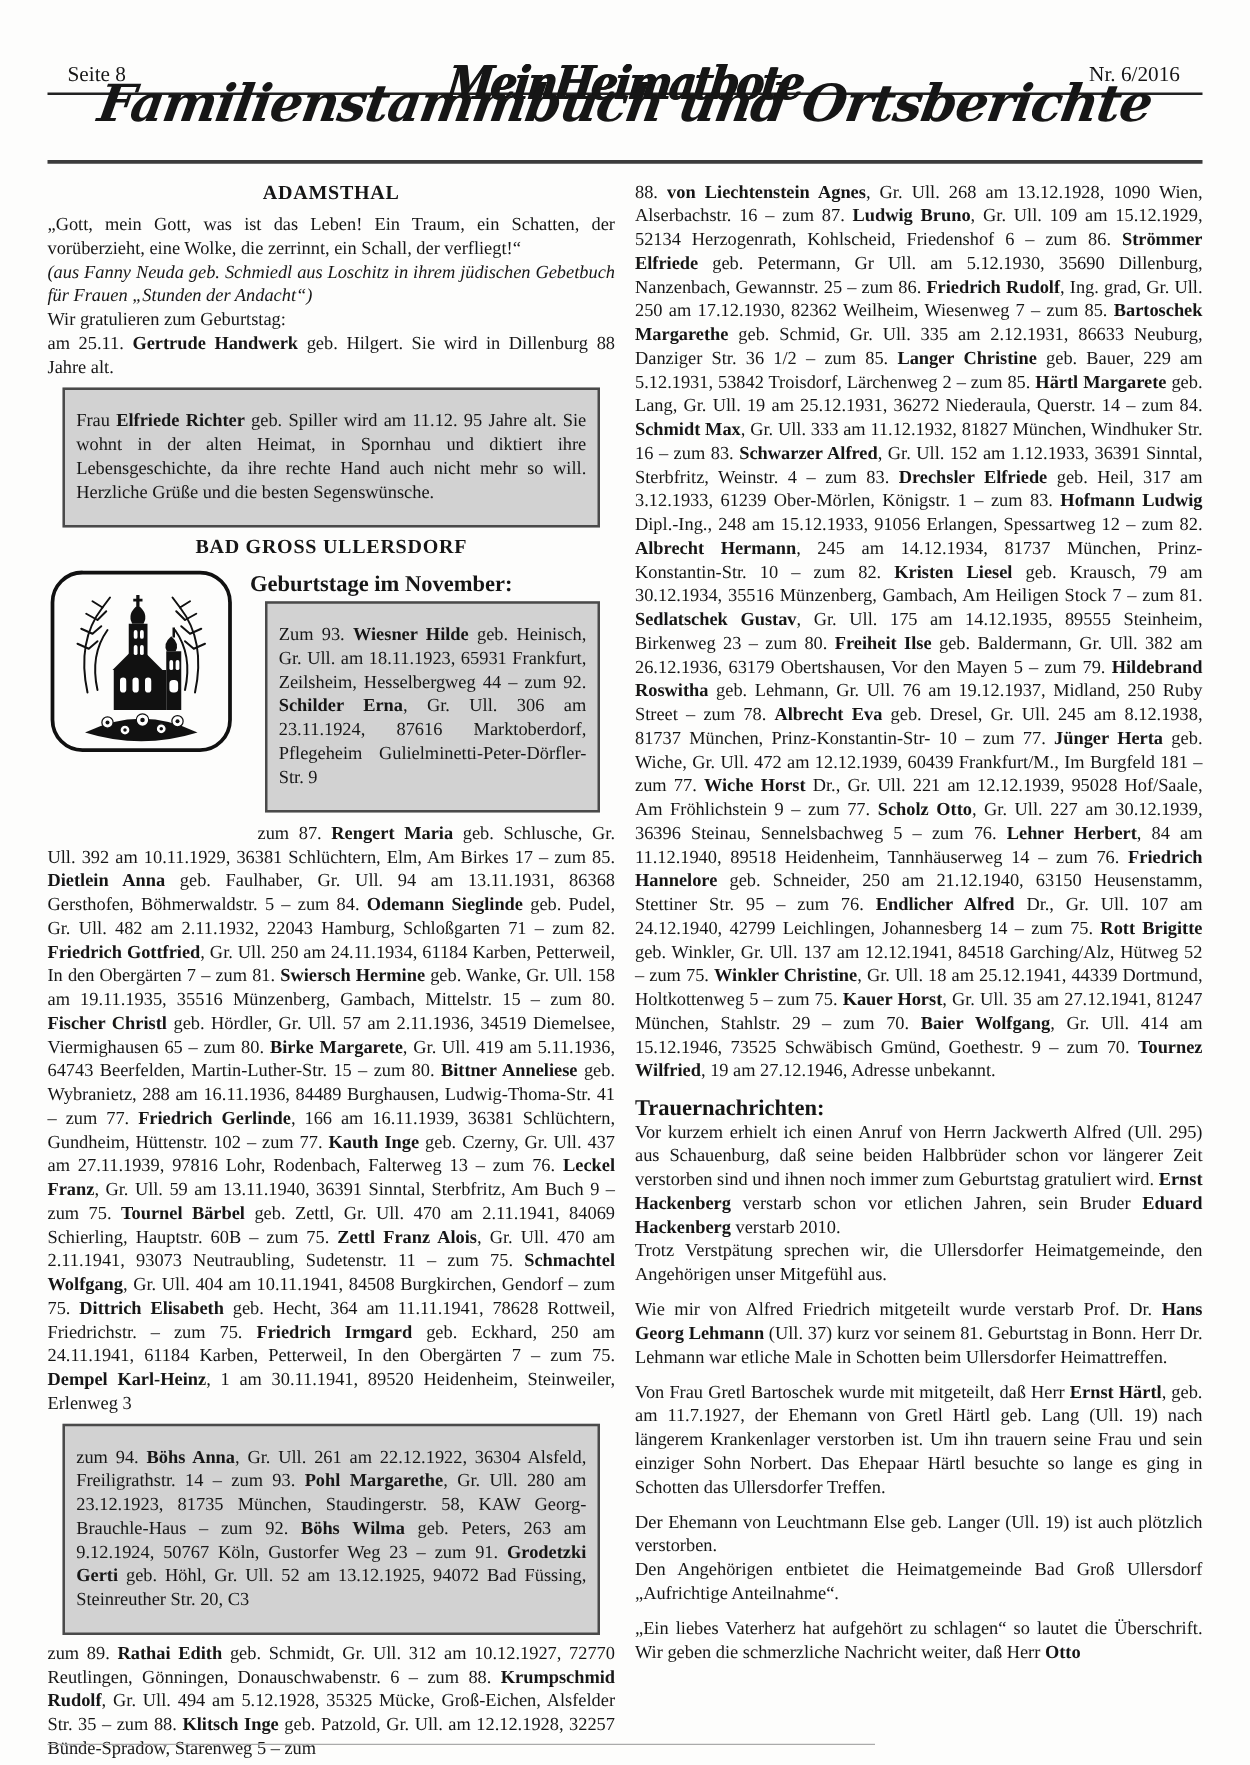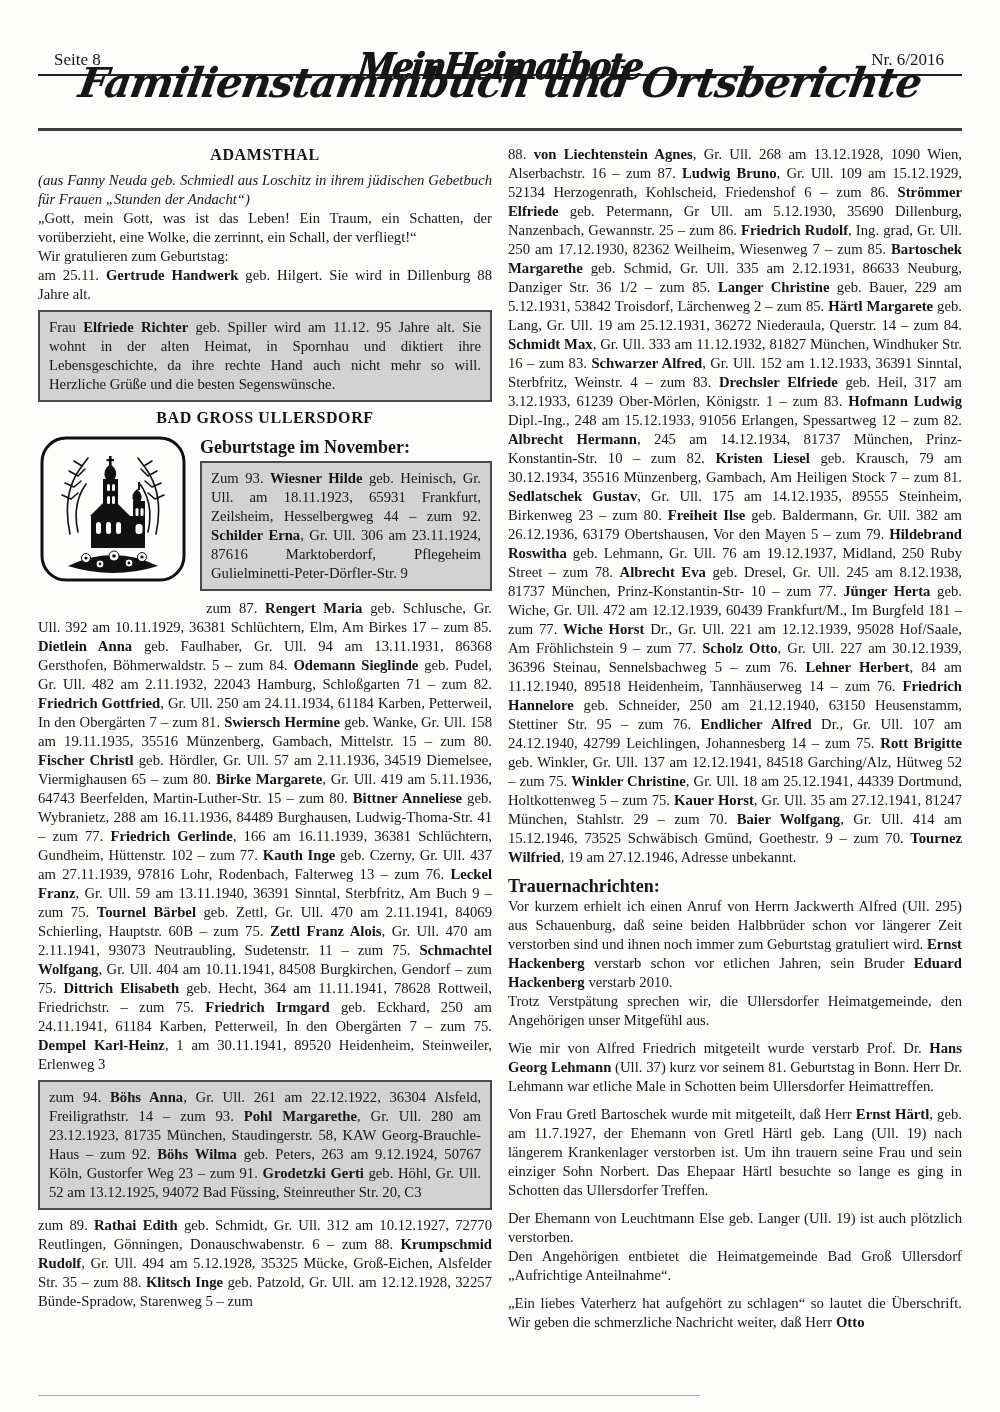--- a/index.html
+++ b/index.html
@@ -27,21 +27,21 @@
     font-size:41px;letter-spacing:-1px;transform:skewX(-9deg);
     position:absolute;left:50%;top:-2px;transform:translateX(-50%) skewX(-9deg);white-space:nowrap;
   }
   .columns{display:flex;gap:16px;margin:14px 38px 0;}
   .col{width:454px;}
   p{margin:0;}
   .just{text-align:justify;}
   .italic{font-style:italic;}
   h2{font-size:16px;text-align:center;font-weight:bold;margin:0 0 7px 0;letter-spacing:.6px;}
   h3{font-size:18px;font-weight:bold;margin:4px 0 4px 0;}
-  .graybox{background:var(--box-bg);border:2px solid var(--box-border);padding:6px 9px;margin:6px 0;}
+  .graybox{background:var(--box-bg);border:2px solid var(--box-border);padding:16px 9px;margin:6px 12px;}
   .sig{text-align:right;font-style:italic;margin:5px 8px 16px 0;}
   .uller-head{margin-top:4px;}
   .novrow{display:flex;gap:12px;align-items:flex-start;margin-bottom:2px;}
   .church{width:150px;height:150px;flex:0 0 150px;}
   .novright{flex:1;}
   .novright .graybox{margin-top:2px;}
   .indent{text-indent:168px;}
   .dez-head{margin-top:10px;margin-bottom:2px;}
   .trauer-head{margin-top:10px;margin-bottom:1px;}
   .gap{margin-top:9px;}
@@ -59,22 +59,22 @@
   </header>
 
   <div class="titlewrap">
     <span class="sectiontitle">Familienstammbuch und Ortsberichte</span>
   </div>
 
   <main class="columns">
 
     <section class="col">
       <h2>ADAMSTHAL</h2>
+      <p class="just"><span>„Gott, mein Gott, was ist das Leben! Ein Traum, ein Schatten, der vorüberzieht, eine Wolke, die zerrinnt, ein Schall, der verfliegt!“</span></p>
       <p class="just italic">(aus Fanny Neuda geb. Schmiedl aus Loschitz in ihrem jüdischen Gebetbuch für Frauen „Stunden der Andacht“)</p>
-      <p class="just"><span>„Gott, mein Gott, was ist das Leben! Ein Traum, ein Schatten, der vorüberzieht, eine Wolke, die zerrinnt, ein Schall, der verfliegt!“</span></p>
       <p>Wir gratulieren zum Geburtstag:</p>
       <p class="just"><span>am 25.11. </span><b>Gertrude Handwerk</b><span> geb. Hilgert. Sie wird in Dillenburg 88 Jahre alt.</span></p>
 
       <div class="graybox">
         <p class="just"><span>Frau </span><b>Elfriede Richter</b><span> geb. Spiller wird am 11.12. 95 Jahre alt. Sie wohnt in der alten Heimat, in Spornhau und diktiert ihre Lebensgeschichte, da ihre rechte Hand auch nicht mehr so will. Herzliche Grüße und die besten Segenswünsche.</span></p>
       </div>
 
 
       <h2 class="uller-head">BAD GROSS ULLERSDORF</h2>
 

